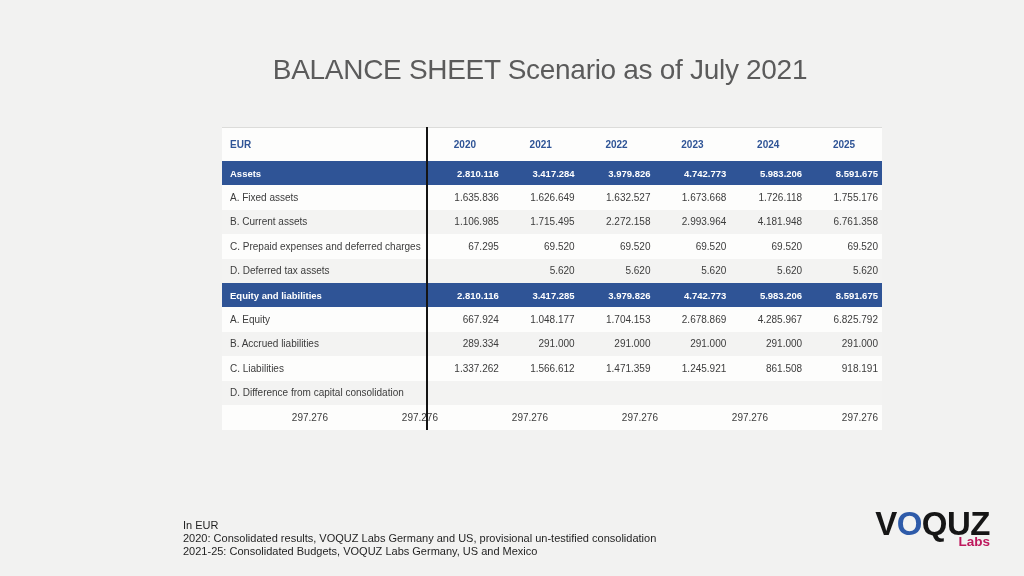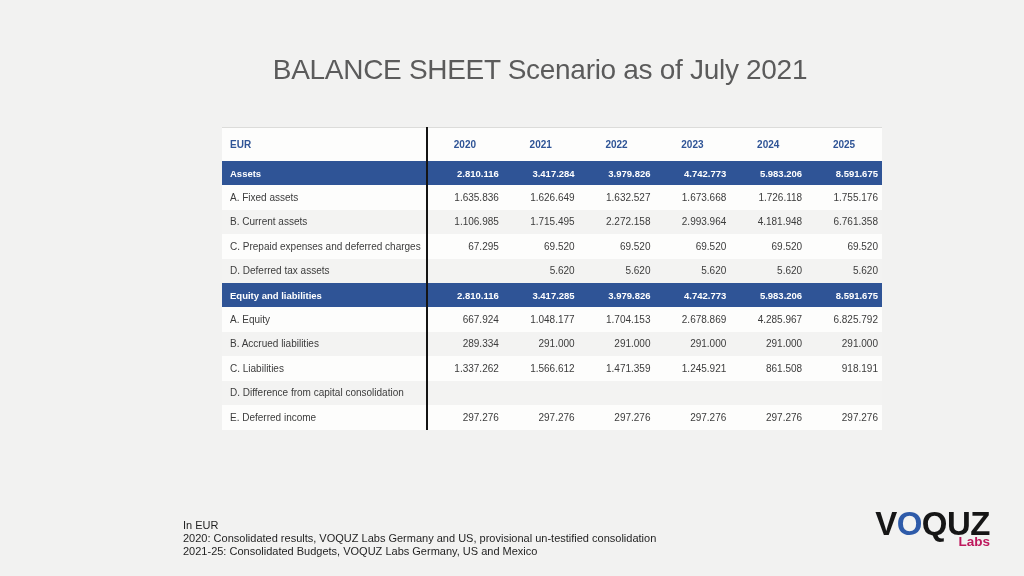--- a/index.html
+++ b/index.html
@@ -219,21 +219,20 @@
         <div class="row data odd">
           <div class="label-cell">D. Difference from capital consolidation</div>
           <div class="value-cell"></div>
           <div class="value-cell"></div>
           <div class="value-cell"></div>
           <div class="value-cell"></div>
           <div class="value-cell"></div>
           <div class="value-cell"></div>
         </div>
         <div class="row data even">
-          <div class="label-cell">E. Deferred income</div>
           <div class="value-cell">297.276</div>
           <div class="value-cell">297.276</div>
           <div class="value-cell">297.276</div>
           <div class="value-cell">297.276</div>
           <div class="value-cell">297.276</div>
           <div class="value-cell">297.276</div>
         </div>
       </div>
     <div class="vline"></div>
   </div>

